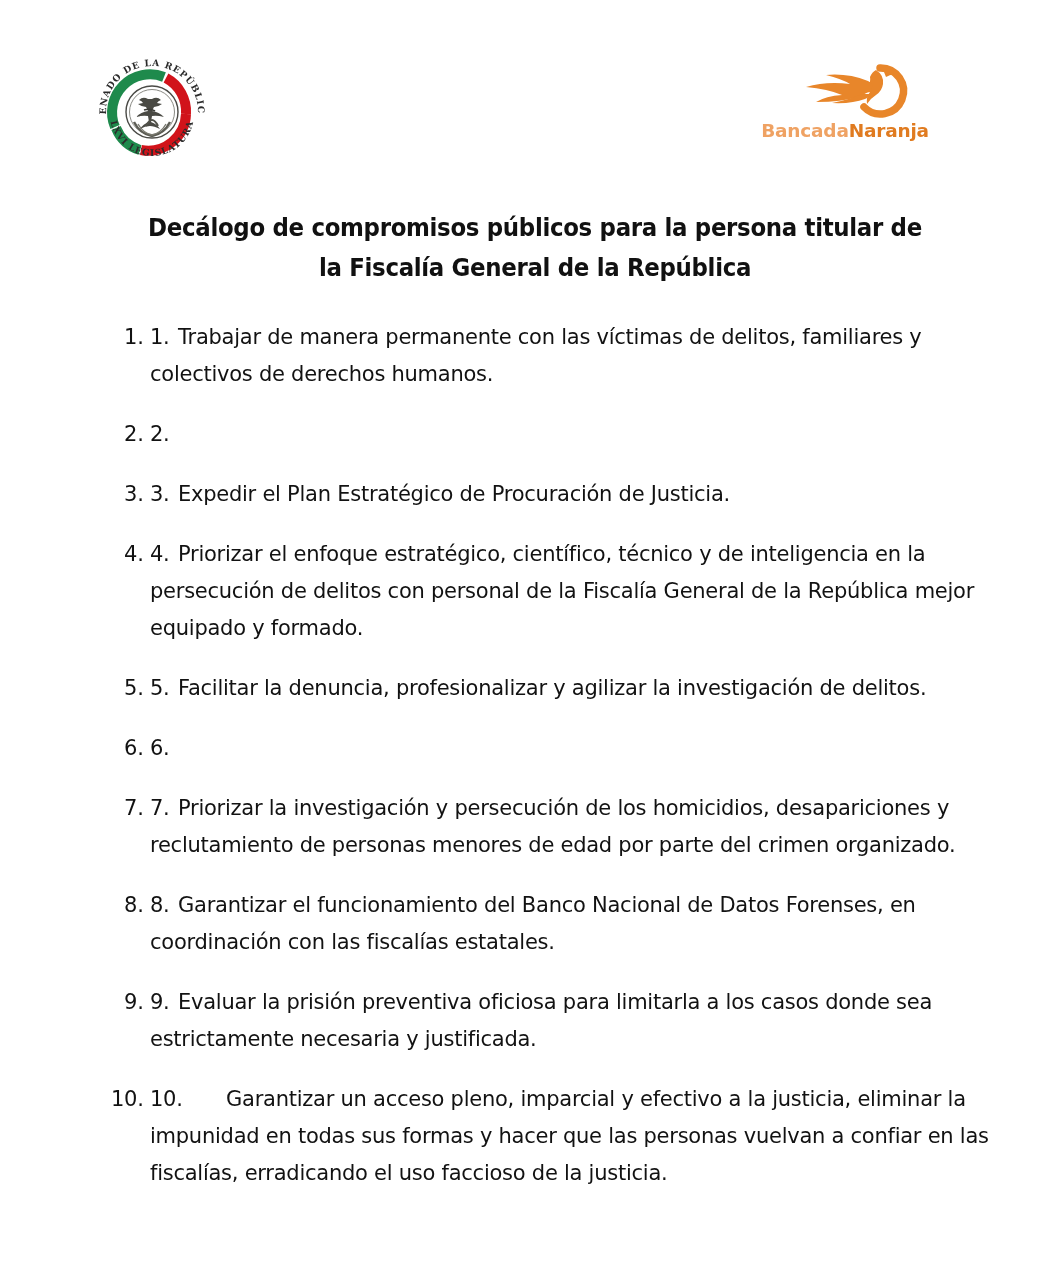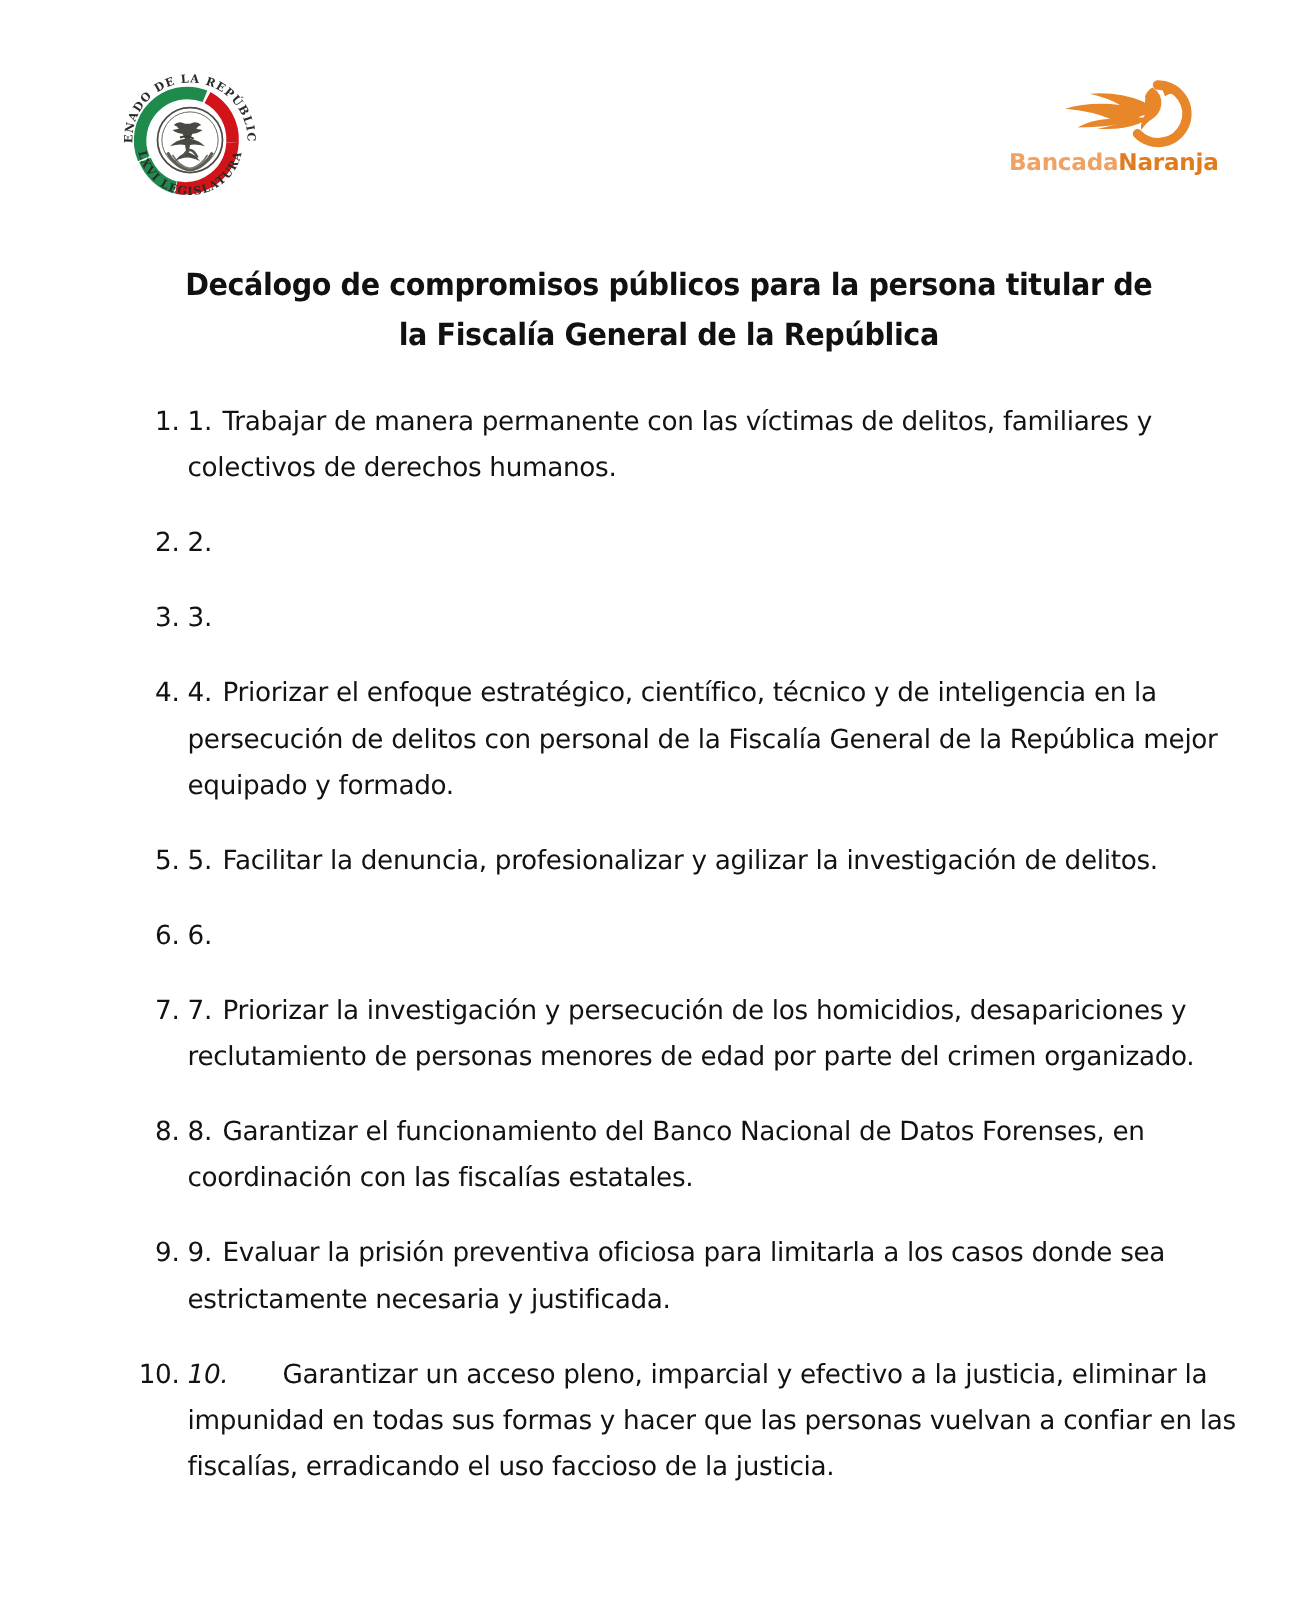--- a/index.html
+++ b/index.html
@@ -29,21 +29,21 @@
     position: absolute;
     left: 94px;
     top: 52px;
     width: 116px;
     height: 116px;
   }
   .senate-logo svg { display: block; width: 116px; height: 116px; }
 
   .bancada-logo {
     position: absolute;
-    left: 806px;
+    left: 760px;
     top: 54px;
     width: 170px;
     height: 96px;
   }
   .bancada-mark {
     position: absolute;
     left: 4px;
     top: 0;
     width: 166px;
     height: 68px;
@@ -112,21 +112,21 @@
     text-justify: inter-word;
     transform: scaleX(0.93);
     transform-origin: 0 0;
     width: 107.5%;
     margin-top: 24px;
   }
   .item .body.single {
     text-align: left;
   }
   
-  .item.wide .num { width: 75px; font-style: italic; }
+  .item.wide .num { width: 75px; }
   .item.wide .body { margin-left: 76px; width: 108.6%; }
 </style>
 </head>
 <body>
 
 <div class="header">
 
   <div class="senate-logo">
     <svg viewBox="0 0 116 116" xmlns="http://www.w3.org/2000/svg">
       <defs>
@@ -200,20 +200,21 @@
     <span class="num">1.</span>
     <span class="body">Trabajar de manera permanente con las víctimas de delitos, familiares y colectivos de derechos humanos.</span>
   </li>
 
   <li class="item">
     <span class="num">2.</span>
   </li>
 
   <li class="item">
     <span class="num">3.</span>
+    <span class="body single">Expedir el Plan Estratégico de Procuración de Justicia.</span>
   </li>
 
   <li class="item">
     <span class="num">4.</span>
     <span class="body">Priorizar el enfoque estratégico, científico, técnico y de inteligencia en la persecución de delitos con personal de la Fiscalía General de la República mejor equipado y formado.</span>
   </li>
 
   <li class="item">
     <span class="num">5.</span>
     <span class="body single">Facilitar la denuncia, profesionalizar y agilizar la investigación de delitos.</span>

